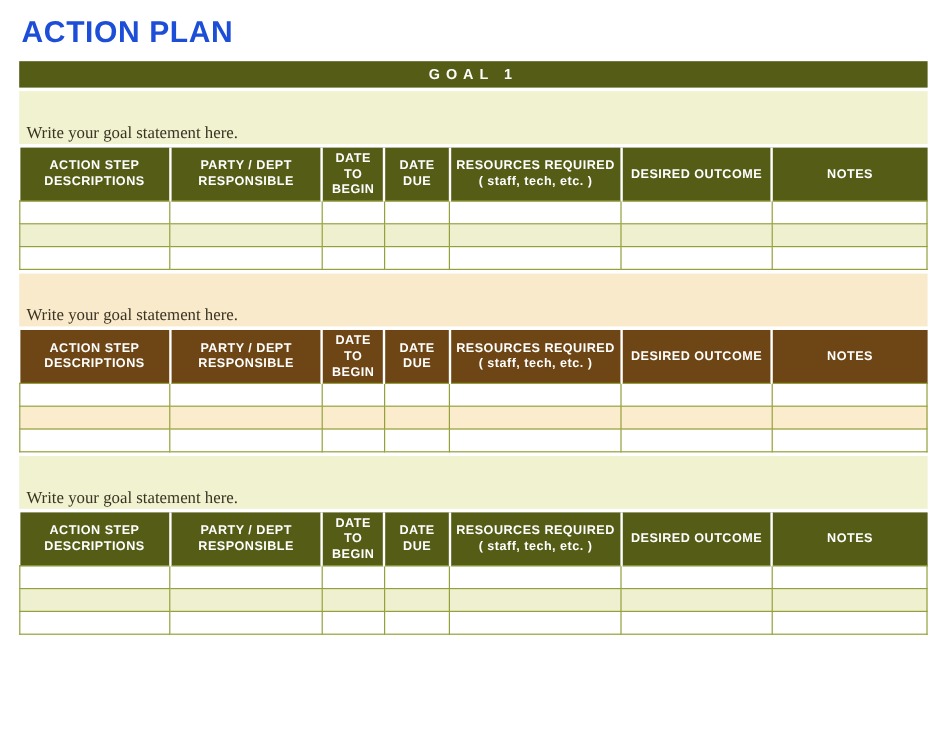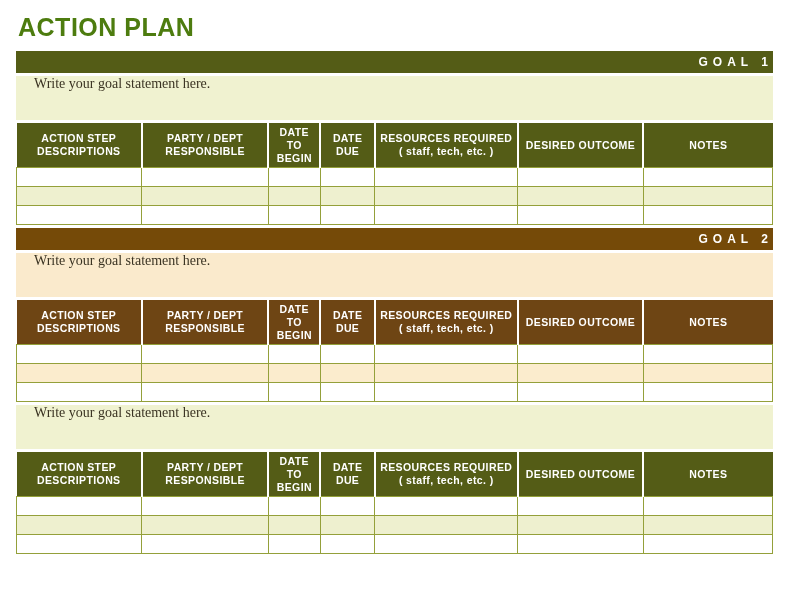--- a/index.html
+++ b/index.html
@@ -13,40 +13,40 @@
   }
   .page {
     width: 757px;
     margin-left: 16px;
     padding-top: 13px;
   }
   .title {
     font-size: 25px;
     font-weight: 700;
     letter-spacing: 0.5px;
-    color: #4d7c0f;
+    color: #1d4ed8;
     margin: 0 0 9px 2px;
     line-height: 29px;
   }
   .section { margin-bottom: 3px; }
   .goal-bar {
     height: 22px;
     line-height: 22px;
-    text-align: right;
+    text-align: center;
     color: #ffffff;
     font-size: 12px;
     font-weight: 700;
     letter-spacing: 5px;
     margin-bottom: 3px;
   }
   .statement {
     height: 44px;
     display: flex;
-    align-items: flex-start;
-    padding-left: 18px;
+    align-items: flex-end;
+    padding-left: 6px;
     box-sizing: border-box;
     font-family: "Liberation Serif", serif;
     font-size: 14px;
     color: #3a3322;
     margin-bottom: 3px;
   }
   .theme-green .goal-bar   { background: #545c16; }
   .theme-green .statement  { background: #f0f2d0; }
   .theme-brown .goal-bar   { background: #754a08; }
   .theme-brown .statement  { background: #faeacc; }
@@ -167,23 +167,20 @@
             <td></td>
             <td></td>
             <td></td>
             <td></td>
         </tr>
       </tbody>
     </table>
   </div>
 
   <div class="section theme-brown">
-    <div class="goal-bar">
-      <span>GOAL  2</span>
-    </div>
     <div class="statement">
       <span>Write your goal statement here.</span>
     </div>
     <table>
       <colgroup>
           <col class="c1">
           <col class="c2">
           <col class="c3">
           <col class="c4">
           <col class="c5">

